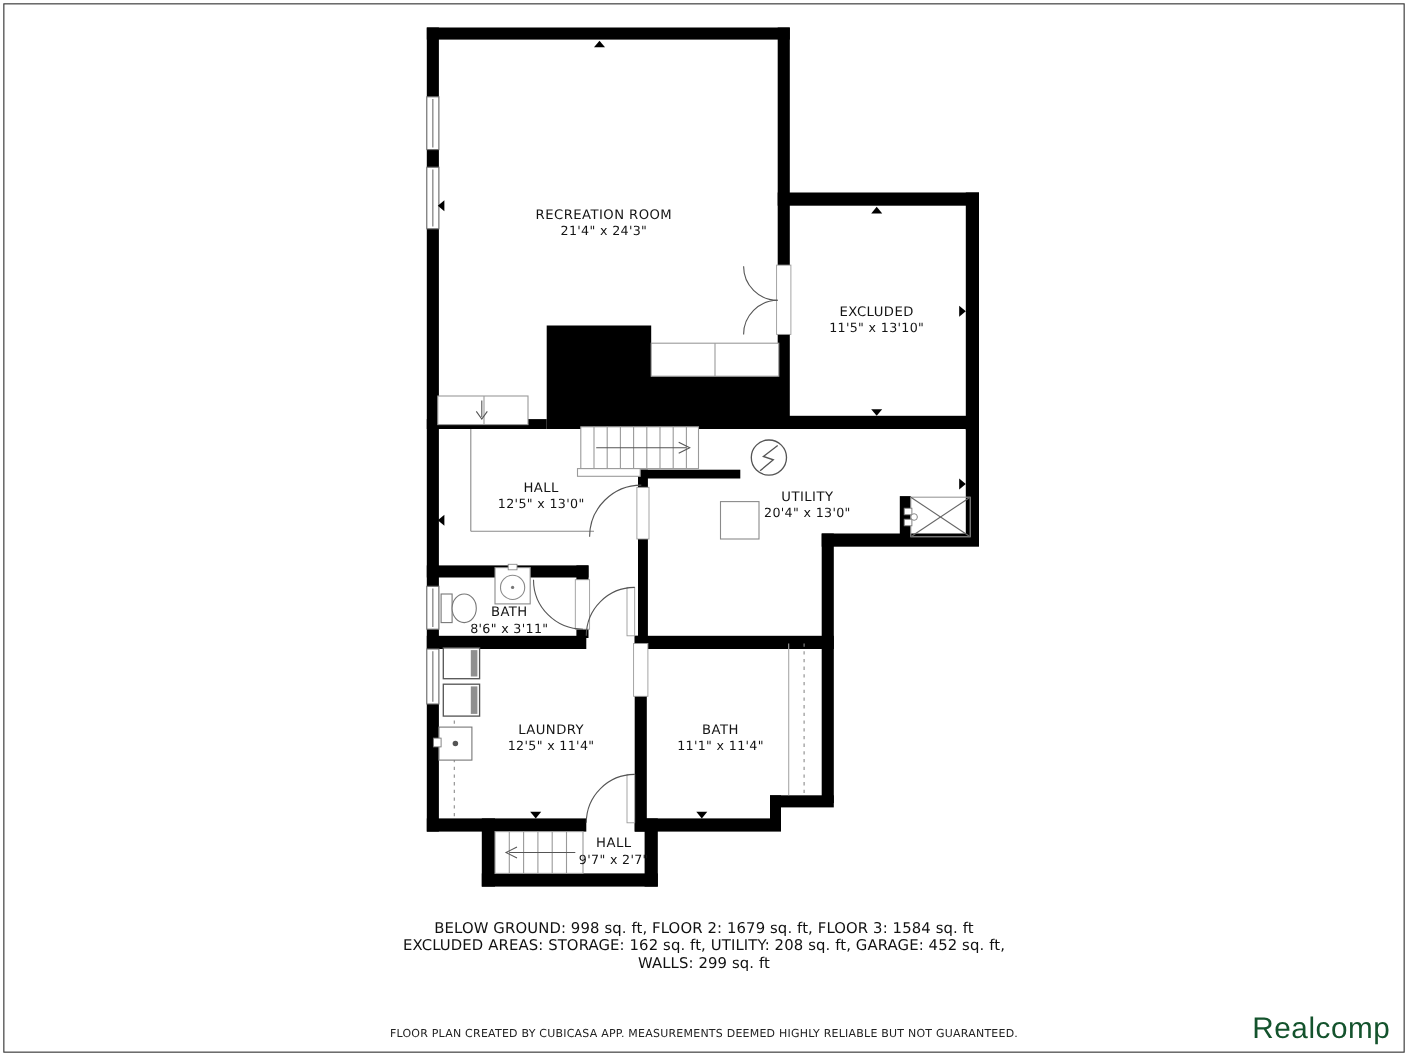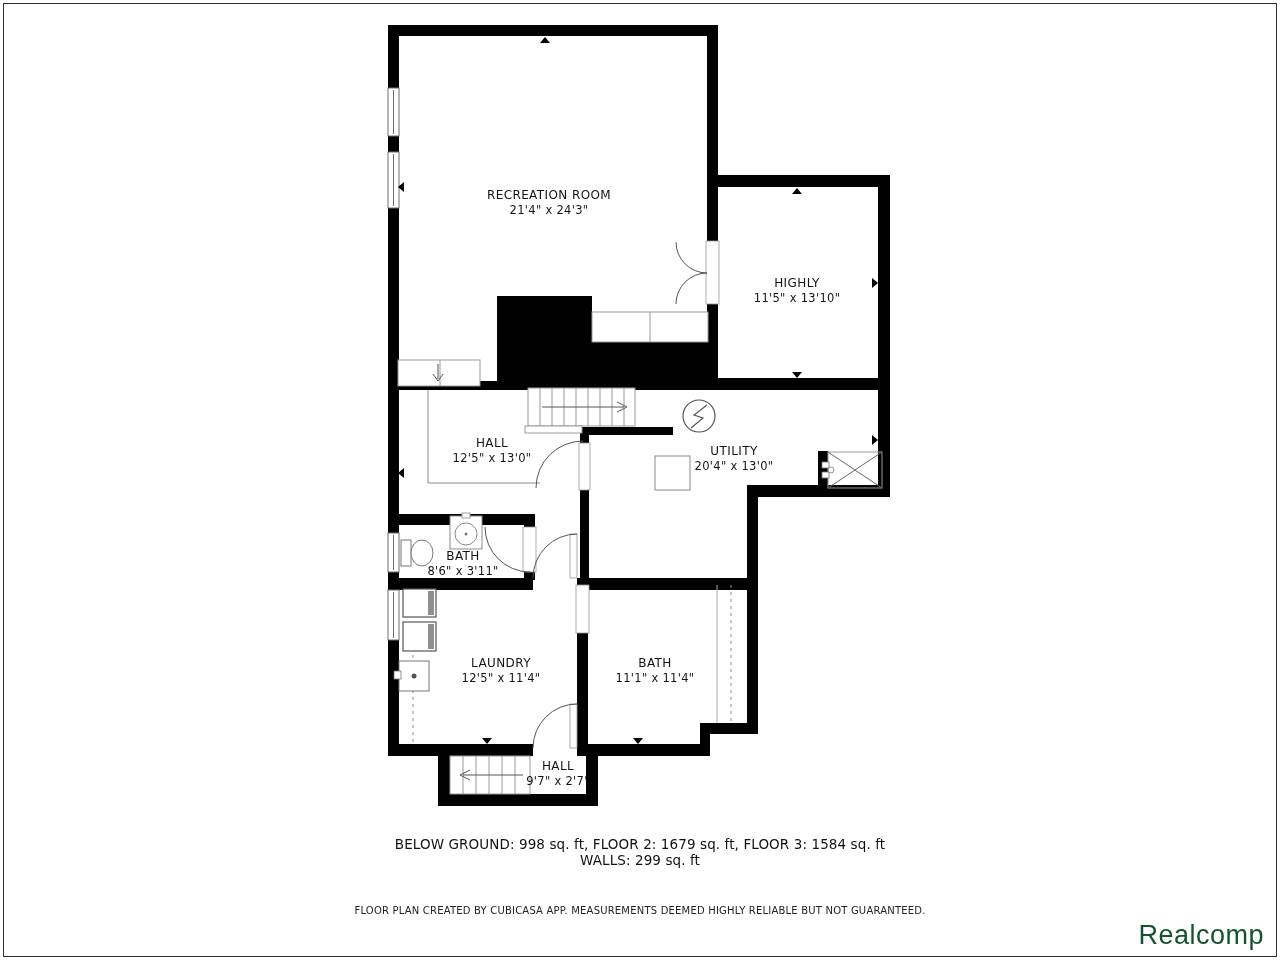--- a/index.html
+++ b/index.html
@@ -13,21 +13,21 @@
     position:absolute; transform:translate(-50%,-50%); text-align:center;
     color:#141414; font-size:12px; letter-spacing:0.4px; line-height:15px; white-space:nowrap;
   }
   .rlabel .rdims { font-size:11.5px; letter-spacing:0.3px; }
   .summary {
     position:absolute; left:0; top:836px; width:1280px; text-align:center;
     color:#111; font-size:13.5px; line-height:16px; letter-spacing:0.1px;
   }
   .summary .total { font-weight:bold; font-size:15px; line-height:17px; }
   .disclaimer {
-    position:absolute; left:0; top:905px; width:1280px; text-align:center;
+    position:absolute; left:0; top:935px; width:1280px; text-align:center;
     color:#222; font-size:10px; letter-spacing:0.2px;
   }
   .watermark {
     position:absolute; right:16px; top:920px; color:#14532d; font-size:27px;
     font-family:"Liberation Sans", sans-serif; letter-spacing:0.5px;
   }
 </style>
 </head>
 <body>
 
@@ -208,21 +208,21 @@
       <polygon points="404,182 404,192 398,187"></polygon>
       <polygon points="404,468 404,478 398,473"></polygon>
     </g>
   </svg>
 
   <div class="rlabel" style="left:549px; top:203px;">
     <div class="rname">RECREATION ROOM</div>
     <div class="rdims">21'4" x 24'3"</div>
   </div>
   <div class="rlabel" style="left:797px; top:291px;">
-    <div class="rname">HIGHLY</div>
+    <div class="rname">EXCLUDED</div>
     <div class="rdims">11'5" x 13'10"</div>
   </div>
   <div class="rlabel" style="left:492px; top:451px;">
     <div class="rname">HALL</div>
     <div class="rdims">12'5" x 13'0"</div>
   </div>
   <div class="rlabel" style="left:734px; top:459px;">
     <div class="rname">UTILITY</div>
     <div class="rdims">20'4" x 13'0"</div>
   </div>
@@ -238,19 +238,20 @@
     <div class="rname">BATH</div>
     <div class="rdims">11'1" x 11'4"</div>
   </div>
   <div class="rlabel" style="left:558px; top:774px;">
     <div class="rname">HALL</div>
     <div class="rdims">9'7" x 2'7"</div>
   </div>
 
   <div class="summary">
     <div>BELOW GROUND: 998 sq. ft, FLOOR 2: 1679 sq. ft, FLOOR 3: 1584 sq. ft</div>
+    <div>EXCLUDED AREAS: STORAGE: 162 sq. ft, UTILITY: 208 sq. ft, GARAGE: 452 sq. ft,</div>
     <div>WALLS: 299 sq. ft</div>
   </div>
 
   <div class="disclaimer">FLOOR PLAN CREATED BY CUBICASA APP. MEASUREMENTS DEEMED HIGHLY RELIABLE BUT NOT GUARANTEED.</div>
 
   <div class="watermark">Realcomp</div>
 </div>
 
 </body></html>

